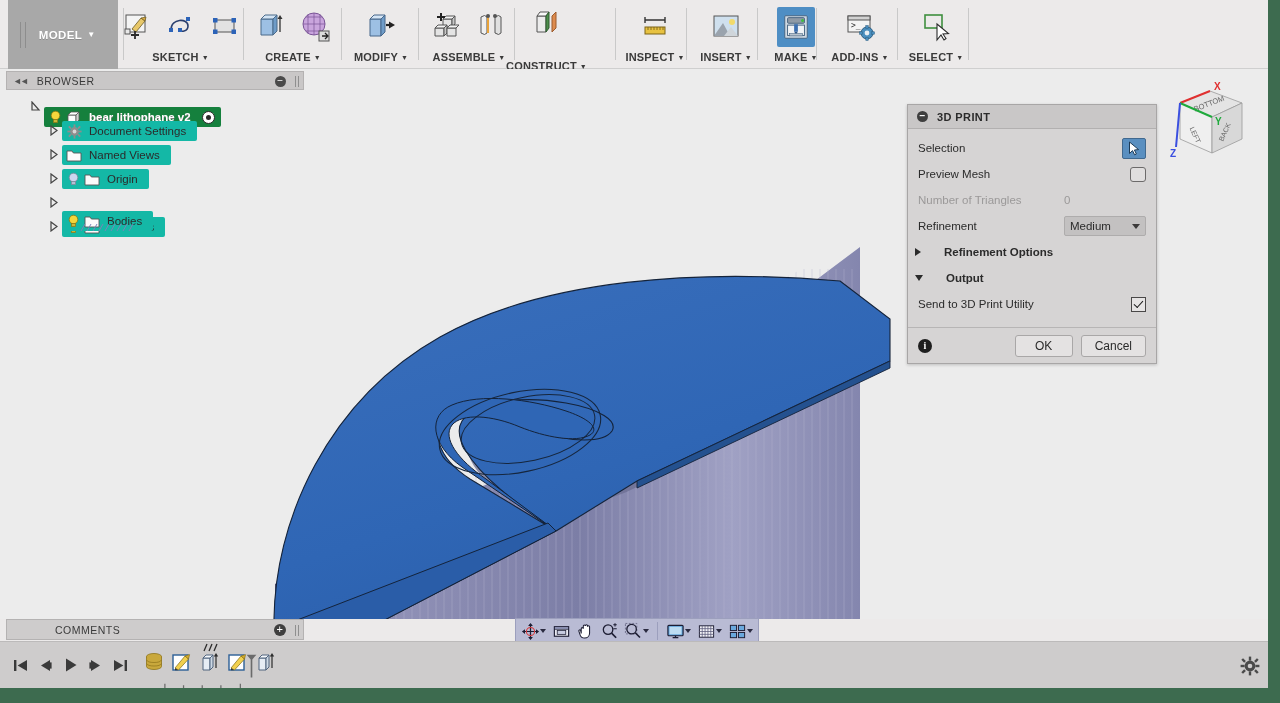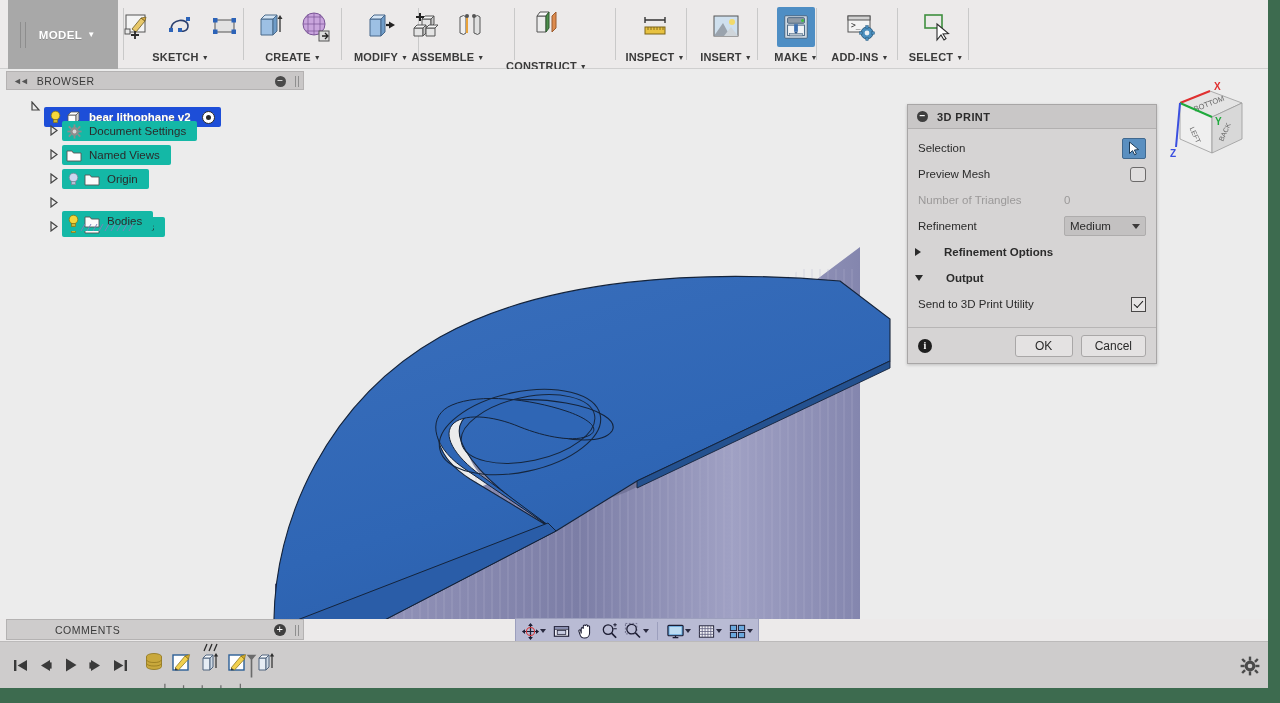--- a/index.html
+++ b/index.html
@@ -381,21 +381,21 @@
           </svg>
         </div>
       </div>
       <div class="tb-label">
         <span>MODIFY</span>
         <span class="caret">▼</span>
       </div>
     </div>
 
     <div class="tb-sep" style="left:418px;"></div>
-    <div class="tb-group" style="left:403px;width:90px;">
+    <div class="tb-group" style="left:424px;width:90px;">
       <div class="tb-icons">
         <div class="tb-btn">
           <svg width="32" height="32" viewBox="0 0 32 32">
             <path d="M12 8 h9 v8 h-9 Z" fill="#e4e4e4" stroke="#555"></path>
             <path d="M12 8 L15 5 h9 L21 8 Z" fill="#f4f4f4" stroke="#555"></path>
             <path d="M21 8 L24 5 v8 l-3 3 Z" fill="#c7c7c7" stroke="#555"></path>
             <path d="M4 17 h9 v8 H4 Z" fill="#e4e4e4" stroke="#555"></path>
             <path d="M4 17 L7 14 h9 L13 17 Z" fill="#f4f4f4" stroke="#555"></path>
             <path d="M13 17 L16 14 v8 l-3 3 Z" fill="#c7c7c7" stroke="#555"></path>
             <path d="M16 17 h9 v8 h-9 Z" fill="#e4e4e4" stroke="#555"></path>
@@ -676,21 +676,21 @@
     </div>
 
     <div class="tree">
 
       <div class="tree-row root" style="padding-left:20px;">
         <span class="disc open">
           <svg width="11" height="11" viewBox="0 0 11 11">
               <path d="M2 1 L2 9 L9 9 Z" fill="none" stroke="#444" stroke-width="1.2"></path>
             </svg>
         </span>
-        <span class="hit sel" style="background:#1d4ed8;margin-top:20px;">
+        <span class="hit sel" style="background:#15803d;margin-top:20px;">
           <span class="bulb">
             <svg width="13" height="14" viewBox="0 0 13 14">
               <circle cx="6.5" cy="5.5" r="4.3" fill="#f5d63c" stroke="#8a7510" stroke-width=".8"></circle>
               <rect x="4.4" y="9.4" width="4.2" height="3.2" fill="#c9b63a" stroke="#8a7510" stroke-width=".7"></rect>
             </svg>
           </span>
           <span class="ic">
             <svg width="16" height="15" viewBox="0 0 16 15">
               <path d="M2 5 h8 v8 H2 Z" fill="#fdfdfd" stroke="#555" stroke-width=".8"></path>
               <path d="M2 5 L5 2 h8 L10 5 Z" fill="#ffffff" stroke="#555" stroke-width=".8"></path>

